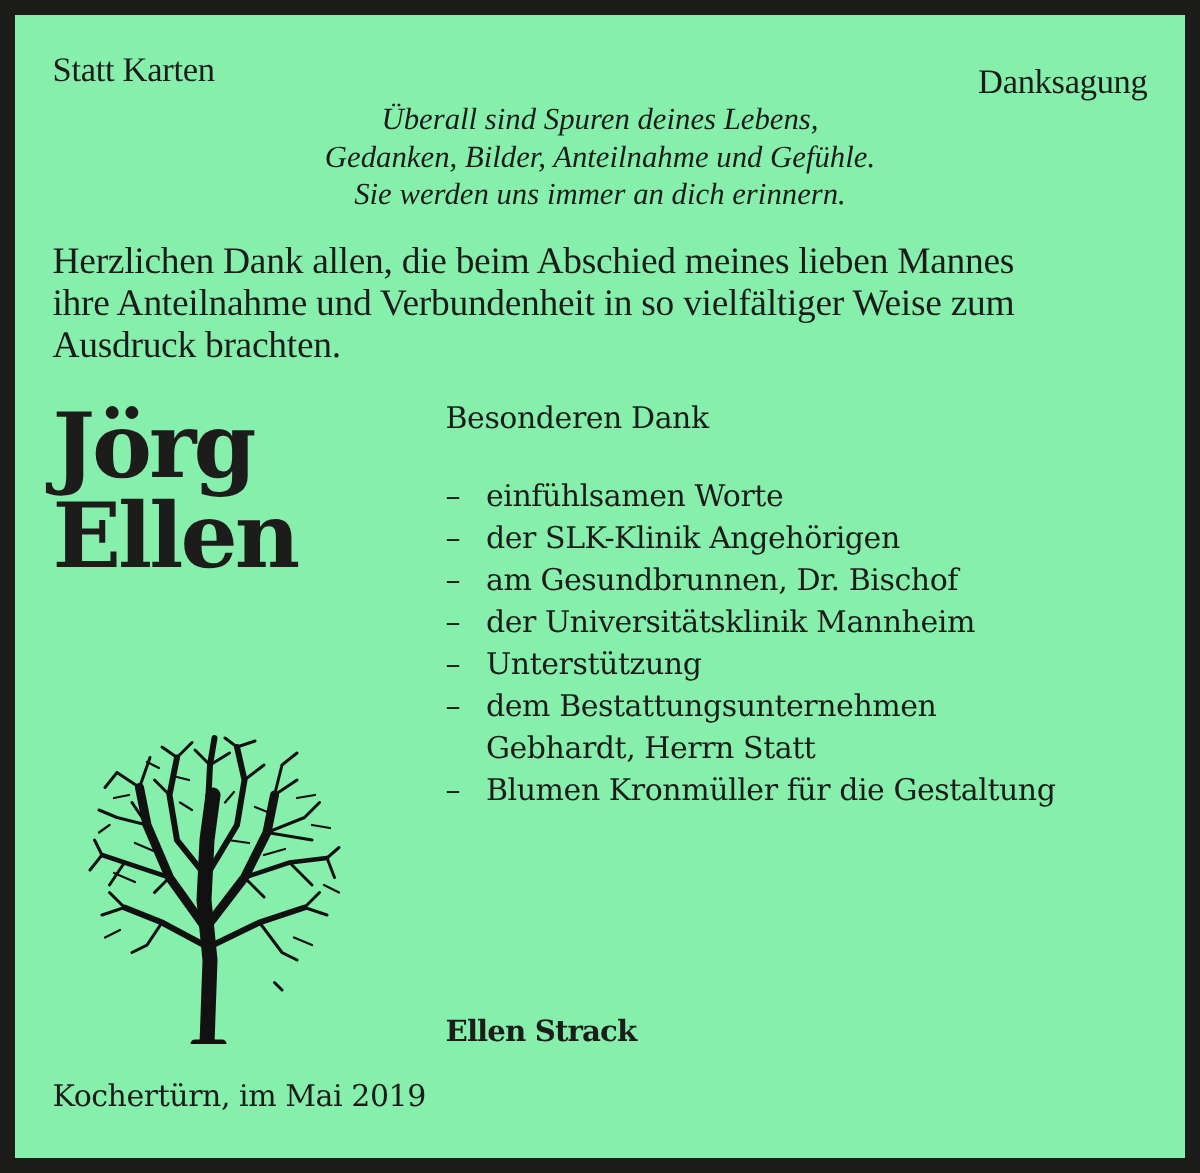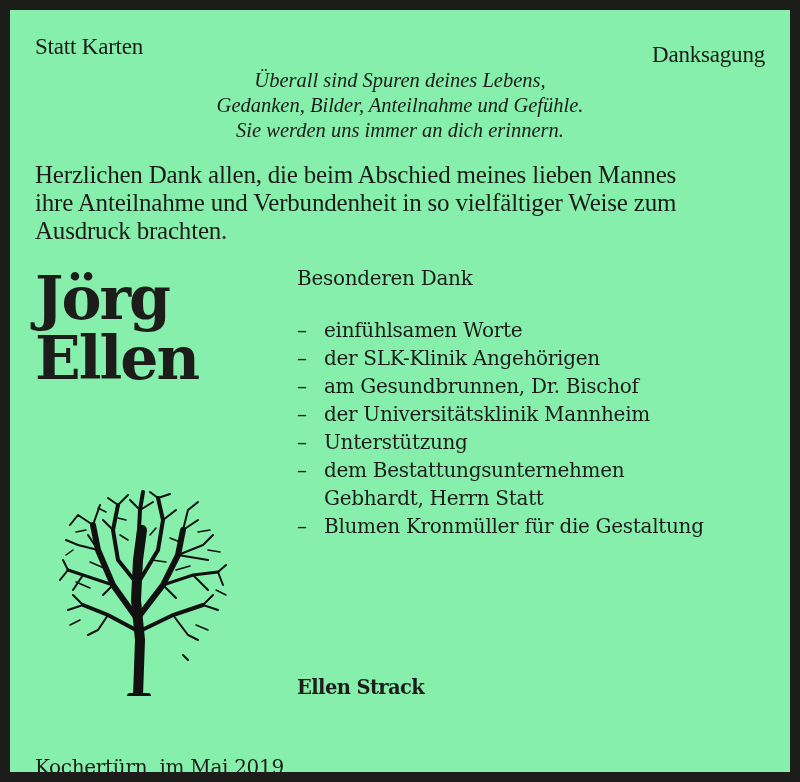--- a/index.html
+++ b/index.html
@@ -74,21 +74,20 @@
       line-height: 28px;
       letter-spacing: -0.6px;
       margin-top: 31px;
     }
     .signature div { white-space: nowrap; }
     .footer {
       left: 25px; top: 708px;
       font-family: "DejaVu Serif", serif;
       font-size: 20px;
       letter-spacing: -0.3px;
-      margin-top: 37px;
     }
     .tree { left: 48px; top: 480px; width: 170px; height: 206px; }
   </style>
 </head>
 <body>
 
 <div class="card">
 
   <div class="abs hdr hdr-left">Statt Karten</div>
   <div class="abs hdr hdr-right">Danksagung</div>

